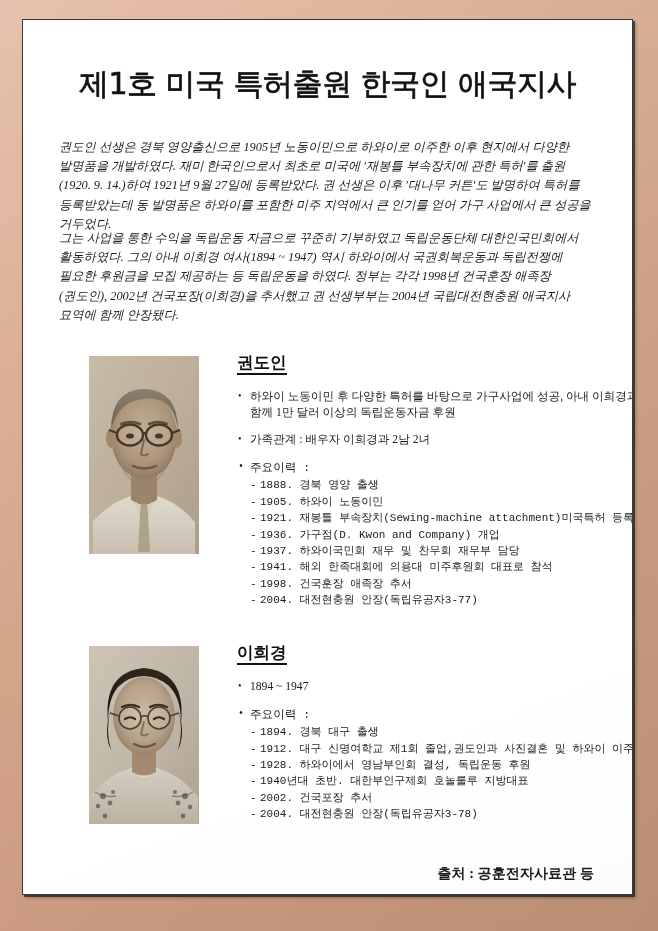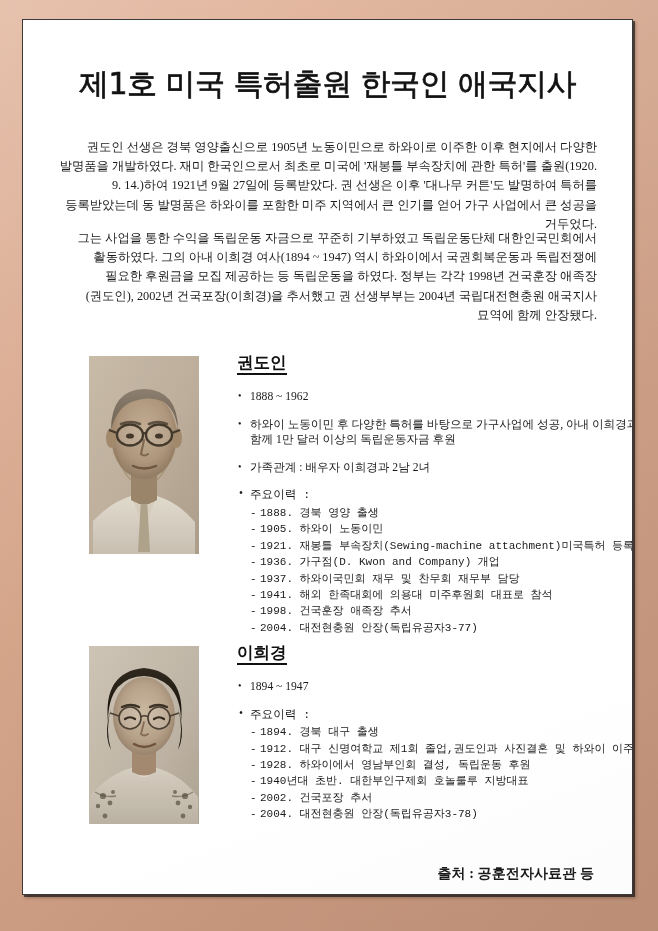--- a/index.html
+++ b/index.html
@@ -56,22 +56,23 @@
   }
 
   
   .para {
     position: absolute;
     left: 36px;
     width: 538px;
     font-size: 12.3px;
     line-height: 19.2px;
     color: #1a1a1a;
-    text-align: right;
+    text-align: left;
     word-break: keep-all;
+    font-style: italic;
   }
   #para1 { top: 118px; }
   #para2 { top: 209px; }
 
   
   .person {
     position: absolute;
     left: 36px;
     width: 560px;
   }
@@ -245,21 +246,20 @@
           <path d="M26 92 Q30 112 42 124" stroke="#96805f" stroke-width="1.6" fill="none" opacity="0.45"></path>
           <path d="M84 92 Q80 112 68 124" stroke="#96805f" stroke-width="1.6" fill="none" opacity="0.45"></path>
           <rect x="0" y="0" width="110" height="198" fill="#6b4f2a" opacity="0.07"></rect>
         </svg>
       </div>
     </div>
 
     <div class="person-body">
       <div class="person-name">권도인</div>
       <ul class="bullets">
-        <li>1888 ~ 1962</li>
         <li>하와이 노동이민 후 다양한 특허를 바탕으로 가구사업에 성공, 아내 이희경과 함께 1만 달러 이상의 독립운동자금 후원</li>
         <li>가족관계 : 배우자 이희경과 2남 2녀</li>
         <li class="tight">
           <span>주요이력 :</span>
           <ul class="sub">
               <li>1888. 경북 영양 출생</li>
               <li>1905. 하와이 노동이민</li>
               <li>1921. 재봉틀 부속장치(Sewing-machine attachment)미국특허 등록</li>
               <li>1936. 가구점(D. Kwon and Company) 개업</li>
               <li>1937. 하와이국민회 재무 및 찬무회 재무부 담당</li>

